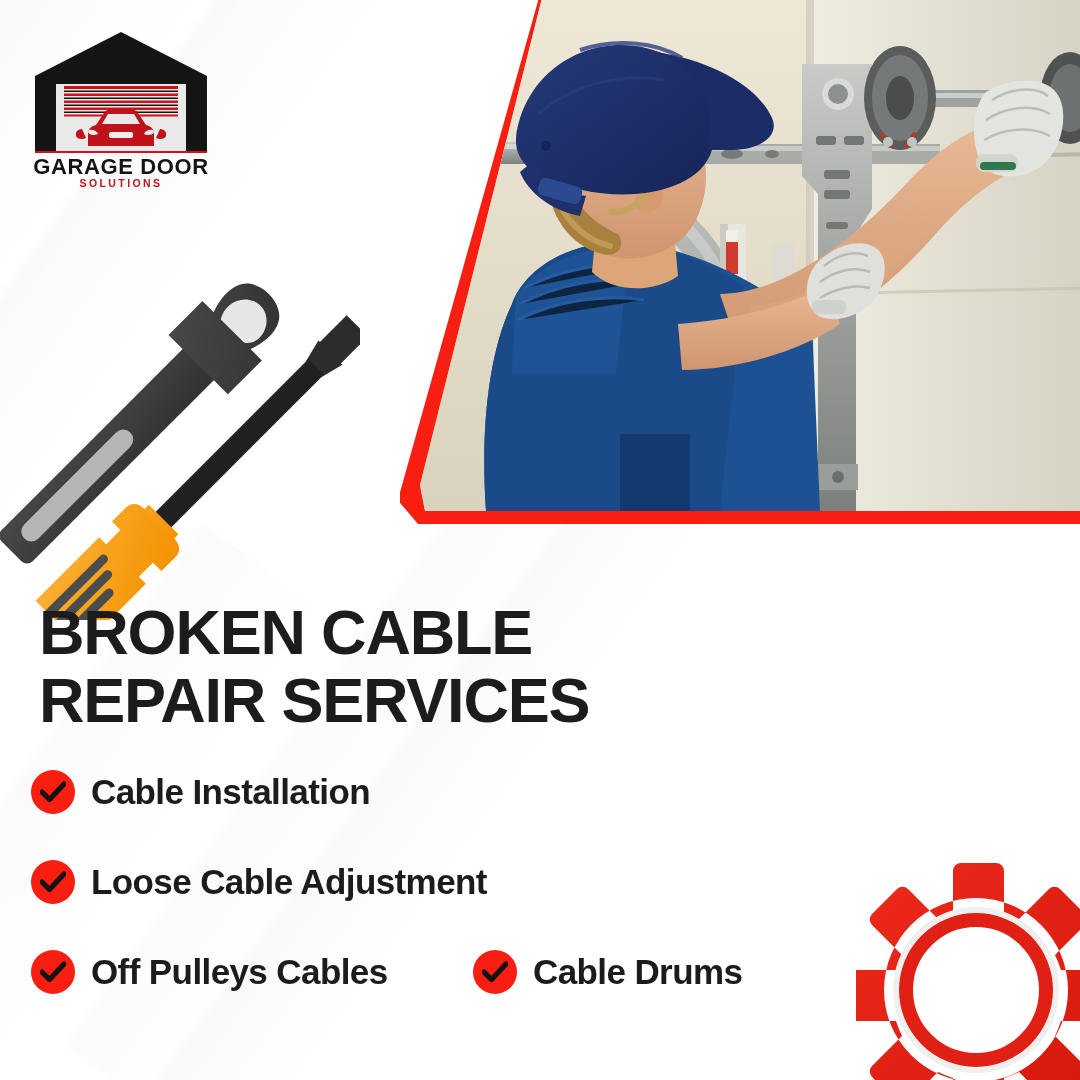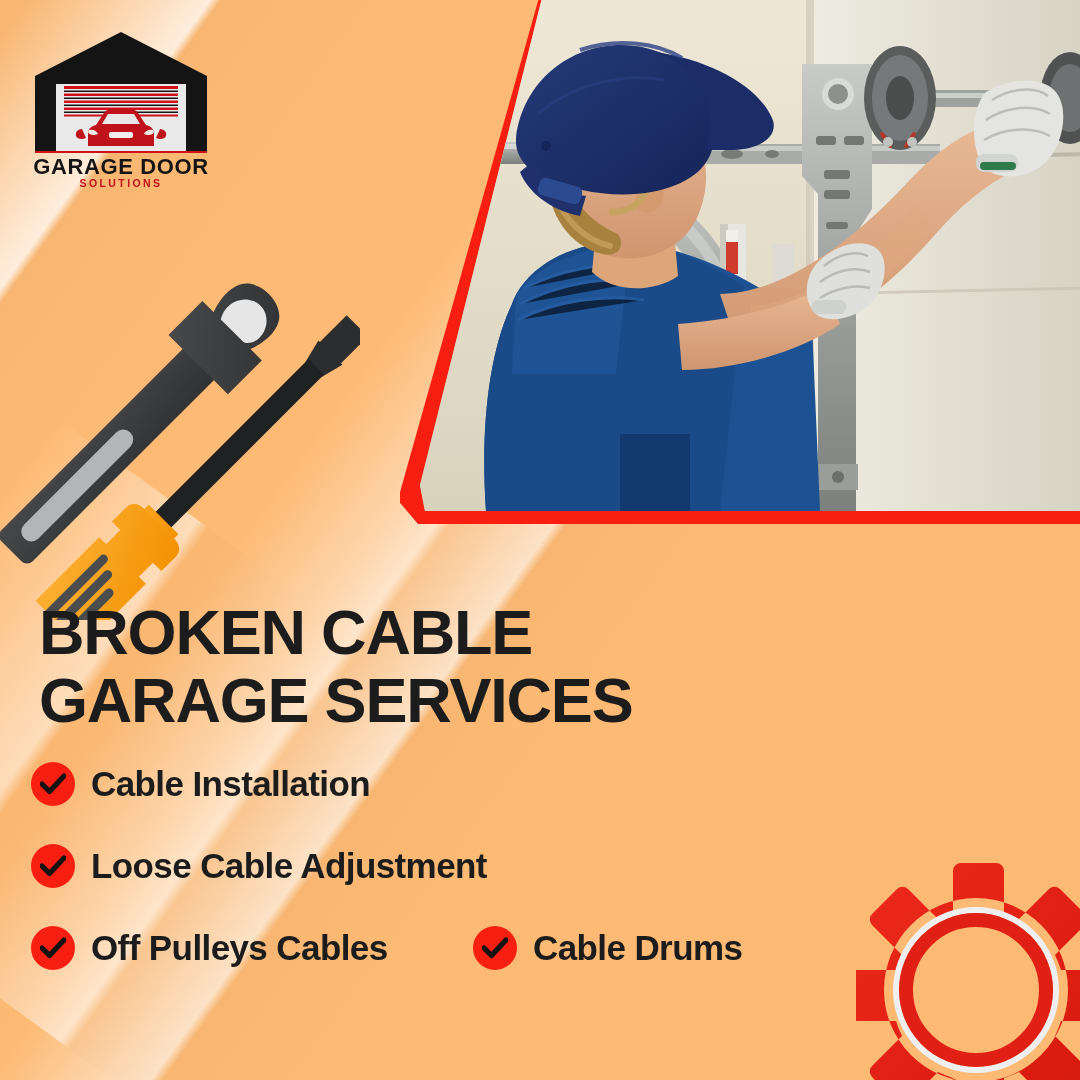--- a/index.html
+++ b/index.html
@@ -8,21 +8,21 @@
     font-family: "Liberation Sans", sans-serif;
     background:#e6e6e6;
     overflow:hidden;
     position:relative;
   }
 
   
   #poster {
     position:absolute; inset:0;
     width:1080px; height:1080px;
-    background:#fdba74;
+    background:#ffffff;
     overflow:hidden;
   }
 
   
   .fold {
     position:absolute;
     pointer-events:none;
   }
   .fold-a {
     top:-340px; left:-130px; width:520px; height:1500px;
@@ -115,21 +115,21 @@
     letter-spacing:-1.2px;
     white-space:nowrap;
   }
 
   
   #services {
     position:absolute;
     left:31px; top:762px;
     width:960px;
   }
-  .svc-row { position:relative; height:82px; }
+  .svc-row { position:relative; height:82px;margin-top:8px; }
   .svc-item {
     position:absolute;
     display:flex;
     align-items:center;
     gap:16px;
     top:0;
   }
   .svc-item.col-1 { left:0; }
   .svc-item.col-2 { left:442px; }
 
@@ -420,21 +420,21 @@
                    M0 -92 A92 92 0 1 0 0 92 A92 92 0 1 0 0 -92 Z" fill-rule="evenodd"></path>
         </g>
         <circle r="80" fill="none" stroke="#f0efef" stroke-width="6"></circle>
         <circle r="70" fill="none" stroke="#e02015" stroke-width="14"></circle>
       </g>
     </svg>
   </div>
 
   <div id="headline">
     <span class="line">BROKEN CABLE</span>
-    <span class="line">GARAGE SERVICES</span>
+    <span class="line">REPAIR SERVICES</span>
   </div>
 
   <div id="services">
 
     <div class="svc-row">
       <div class="svc-item col-1">
         <span class="check">
           <svg viewBox="0 0 26 22">
             <path d="M2 11 L9.5 18.5 L24 3" fill="none" stroke="#121212" stroke-width="5.2" stroke-linecap="round" stroke-linejoin="round"></path>
           </svg>

